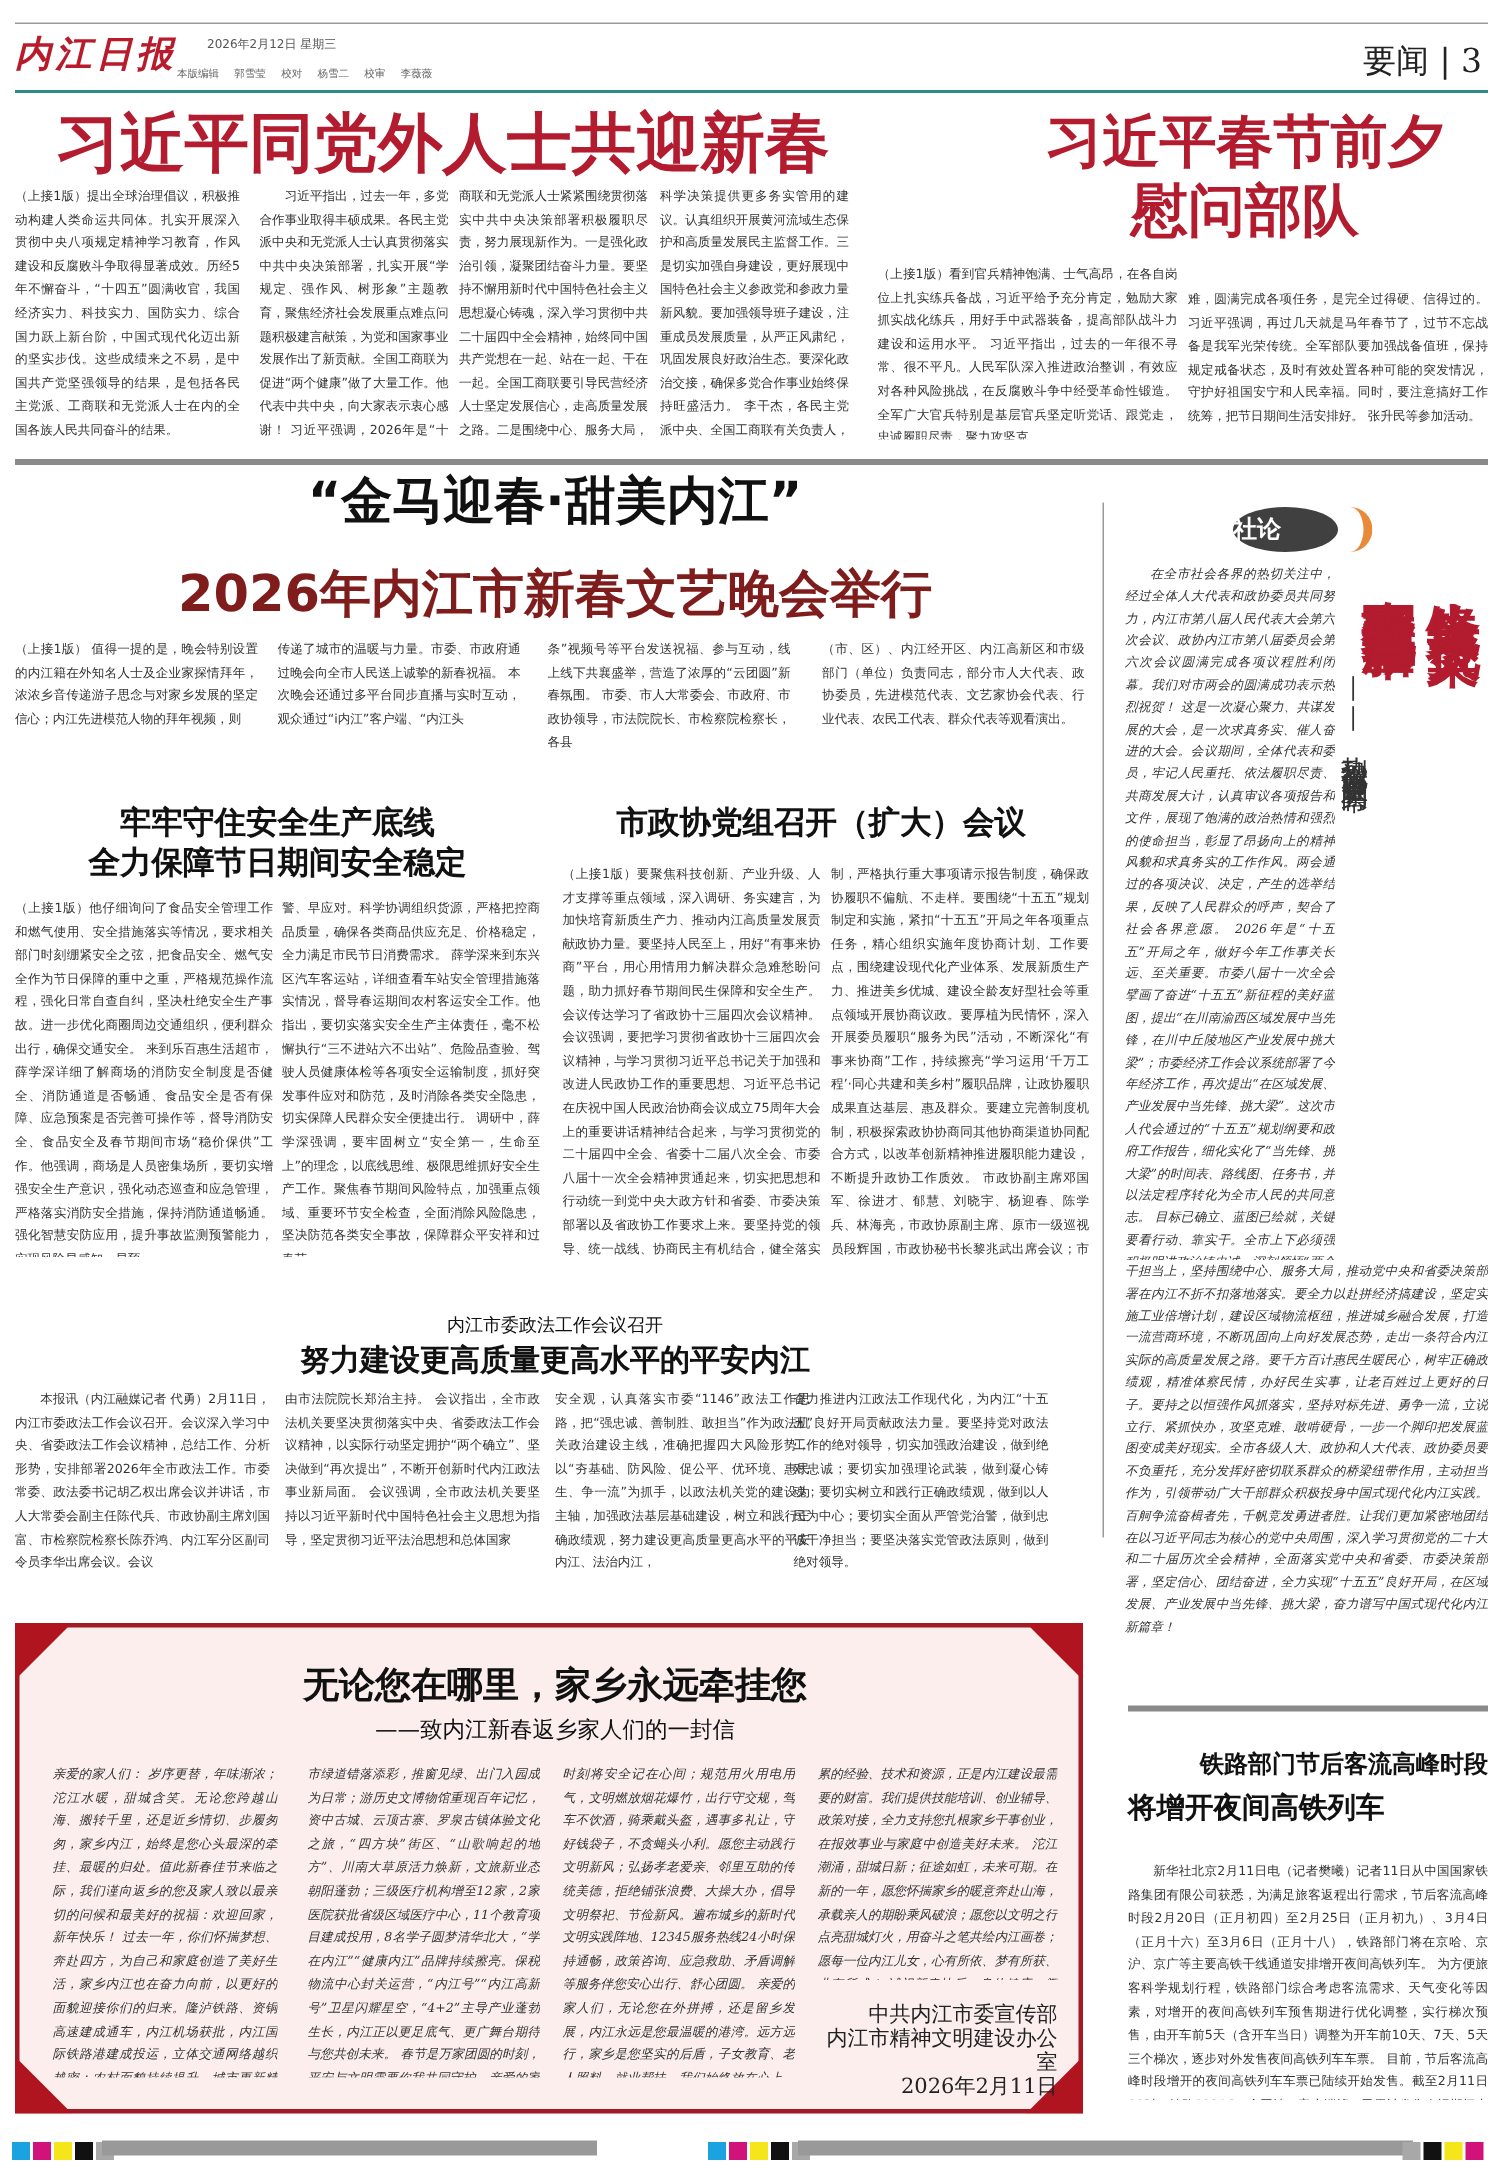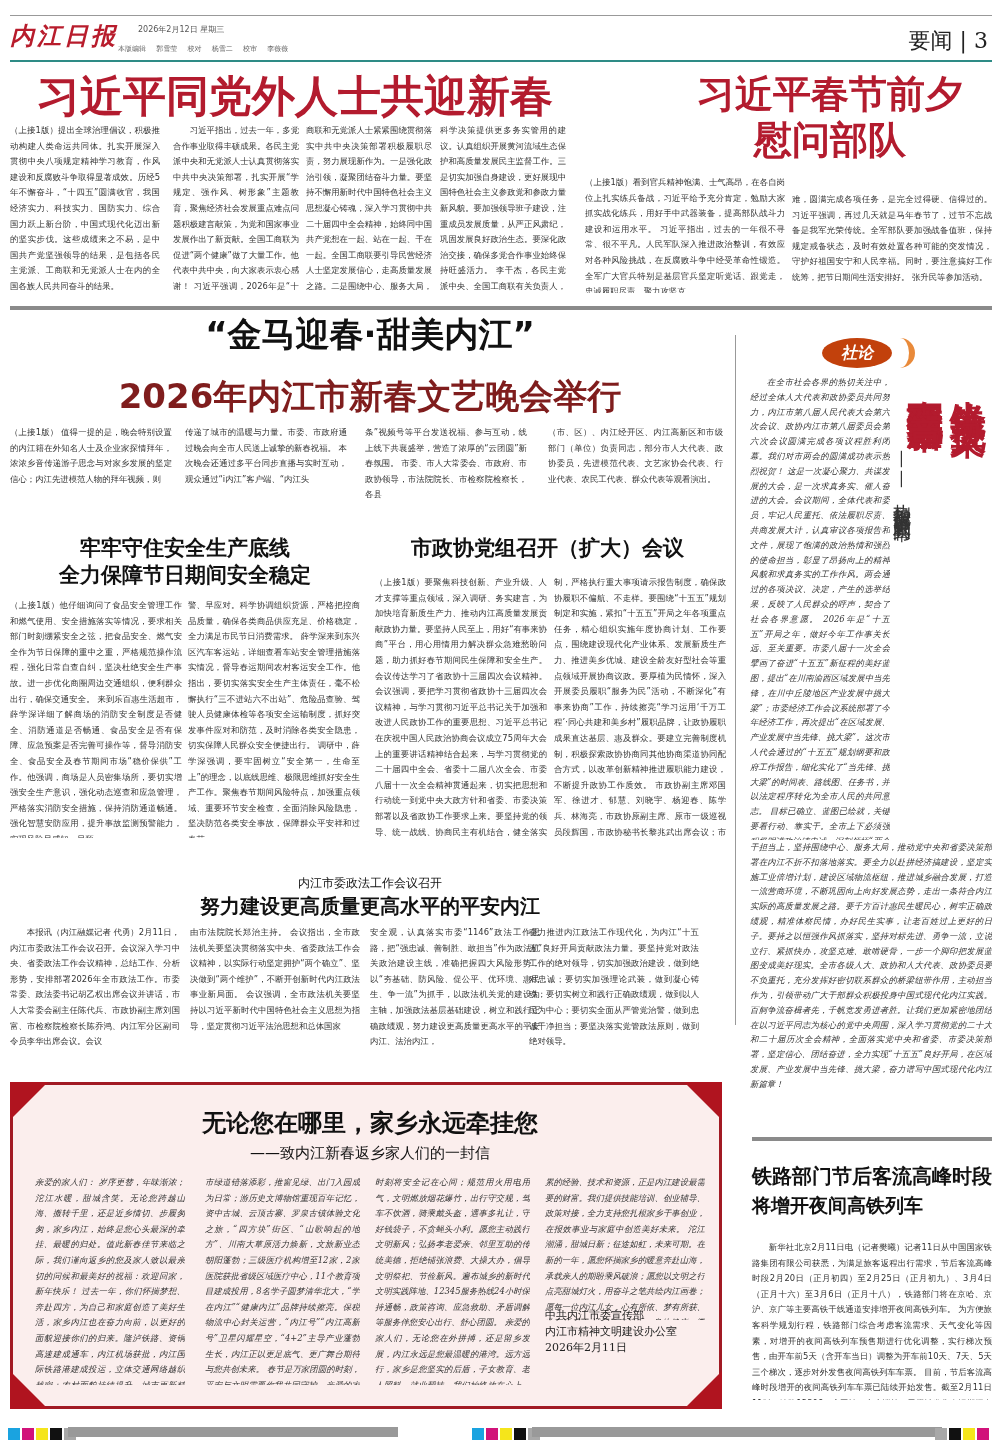--- a/index.html
+++ b/index.html
@@ -11,21 +11,21 @@
 .meta{left:118px;top:44px;font-size:7px;color:#666;word-spacing:8px}
 .section{right:12px;top:26px;font-family:"DejaVu Serif",serif;font-size:22px;color:#222}
 .headrule{left:10px;top:60px;width:982px;height:2px;background:#2e8b86}
 .hl-red{font-family:"DejaVu Sans",sans-serif;font-weight:bold;color:#b31b2e;text-align:center;white-space:nowrap}
 .hl-blk{font-family:"DejaVu Serif",serif;font-weight:bold;color:#111;text-align:center;white-space:nowrap}
 .col{font-size:8.4px;line-height:15.6px;color:#333;text-align:justify;overflow:hidden}
 .col p{text-indent:2em}
 .col p.ni{text-indent:0}
 .hr-gray{height:4px;background:#8a8a8a}
 .vr{width:1px;background:#999}
-.editorial-badge{left:822px;top:338px;width:70px;height:30px;border-radius:50%;background:#c2410c;color:#fff;font-weight:bold;font-style:italic;font-size:16px;text-align:center;line-height:30px}
+.editorial-badge{left:822px;top:338px;width:70px;height:30px;border-radius:50%;background:#404040;color:#fff;font-weight:bold;font-size:16px;text-align:left;line-height:30px}
 .badge-tail{left:885px;top:338px;width:30px;height:30px;border-radius:50%;border-right:6px solid #e98a3a;}
 .vtitle{writing-mode:vertical-rl;font-weight:bold;color:#b31b2e;font-size:36px;line-height:40px;letter-spacing:1px}
 .vsub{writing-mode:vertical-rl;font-family:"DejaVu Serif",serif;font-size:18px;color:#333;letter-spacing:2px}
 .letter{left:10px;top:1082px;width:712px;height:327px;background:#fbeeed;border:3px solid #a11a24}
 .corner{width:38px;height:38px;background:#b0141f}
 .cmyk span{display:inline-block;width:12px;height:12px;margin-right:2px}
 </style>
 </head>
 <body>
 
@@ -92,21 +92,21 @@
 <div class="abs col" style="left:554px;top:575px;width:172px;height:262px">
     <p class="ni">制，严格执行重大事项请示报告制度，确保政协履职不偏航、不走样。要围绕“十五五”规划制定和实施，紧扣“十五五”开局之年各项重点任务，精心组织实施年度协商计划、工作要点，围绕建设现代化产业体系、发展新质生产力、推进美乡优城、建设全龄友好型社会等重点领域开展协商议政。要厚植为民情怀，深入开展委员履职“服务为民”活动，不断深化“有事来协商”工作，持续擦亮“学习运用‘千万工程’·同心共建和美乡村”履职品牌，让政协履职成果直达基层、惠及群众。要建立完善制度机制，积极探索政协协商同其他协商渠道协同配合方式，以改革创新精神推进履职能力建设，不断提升政协工作质效。 市政协副主席邓国军、徐进才、郁慧、刘晓宇、杨迎春、陈学兵、林海亮，市政协原副主席、原市一级巡视员段辉国，市政协秘书长黎兆武出席会议；市政协副秘书长和各委（室）负责人等列席会议。</p>
   </div>
 
 <div class="abs hl-blk" style="left:20px;top:875px;width:700px;font-size:12px;line-height:16px;font-weight:normal;font-family:'DejaVu Sans',sans-serif">内江市委政法工作会议召开</div>
 <div class="abs hl-blk" style="left:20px;top:893px;width:700px;font-size:20px;line-height:26px">努力建设更高质量更高水平的平安内江</div>
 <div class="abs col" style="left:10px;top:925px;width:170px;height:138px">
     <p>本报讯（内江融媒记者 代勇）2月11日，内江市委政法工作会议召开。会议深入学习中央、省委政法工作会议精神，总结工作、分析形势，安排部署2026年全市政法工作。市委常委、政法委书记胡乙权出席会议并讲话，市人大常委会副主任陈代兵、市政协副主席刘国富、市检察院检察长陈乔鸿、内江军分区副司令员李华出席会议。会议</p>
   </div>
 <div class="abs col" style="left:190px;top:925px;width:170px;height:138px">
-    <p class="ni">由市法院院长郑治主持。 会议指出，全市政法机关要坚决贯彻落实中央、省委政法工作会议精神，以实际行动坚定拥护“两个确立”、坚决做到“两个维护”，不断开创新时代内江政法事业新局面。 会议强调，全市政法机关要坚持以习近平新时代中国特色社会主义思想为指导，坚定贯彻习近平法治思想和总体国家</p>
+    <p class="ni">由市法院院长郑治主持。 会议指出，全市政法机关要坚决贯彻落实中央、省委政法工作会议精神，以实际行动坚定拥护“两个确立”、坚决做到“再次提出”，不断开创新时代内江政法事业新局面。 会议强调，全市政法机关要坚持以习近平新时代中国特色社会主义思想为指导，坚定贯彻习近平法治思想和总体国家</p>
   </div>
 <div class="abs col" style="left:370px;top:925px;width:170px;height:138px">
     <p class="ni">安全观，认真落实市委“1146”政法工作思路，把“强忠诚、善制胜、敢担当”作为政法机关政治建设主线，准确把握四大风险形势，以“夯基础、防风险、促公平、优环境、惠民生、争一流”为抓手，以政法机关党的建设为主轴，加强政法基层基础建设，树立和践行正确政绩观，努力建设更高质量更高水平的平安内江、法治内江，</p>
   </div>
 <div class="abs col" style="left:529px;top:925px;width:170px;height:138px">
     <p class="ni">奋力推进内江政法工作现代化，为内江“十五五”良好开局贡献政法力量。要坚持党对政法工作的绝对领导，切实加强政治建设，做到绝对忠诚；要切实加强理论武装，做到凝心铸魂；要切实树立和践行正确政绩观，做到以人民为中心；要切实全面从严管党治警，做到忠诚干净担当；要坚决落实党管政法原则，做到绝对领导。</p>
   </div>
 
 <div class="abs vr" style="left:735px;top:335px;height:690px"></div>
 <div class="abs badge-tail"></div>
@@ -116,21 +116,21 @@
   </div>
 <div class="abs vtitle" style="left:948px;top:372px;height:280px">当先锋 挑大梁</div>
 <div class="abs vtitle" style="left:905px;top:372px;height:520px">奋力谱写中国式现代化内江新篇章</div>
 <div class="abs vsub" style="left:890px;top:450px;height:230px">——热烈祝贺市两会胜利闭幕</div>
 <div class="abs col" style="left:750px;top:840px;width:242px;height:290px;font-family:'DejaVu Serif',serif;font-style:italic;line-height:14.8px">
     <p class="ni">干担当上，坚持围绕中心、服务大局，推动党中央和省委决策部署在内江不折不扣落地落实。要全力以赴拼经济搞建设，坚定实施工业倍增计划，建设区域物流枢纽，推进城乡融合发展，打造一流营商环境，不断巩固向上向好发展态势，走出一条符合内江实际的高质量发展之路。要千方百计惠民生暖民心，树牢正确政绩观，精准体察民情，办好民生实事，让老百姓过上更好的日子。要持之以恒强作风抓落实，坚持对标先进、勇争一流，立说立行、紧抓快办，攻坚克难、敢啃硬骨，一步一个脚印把发展蓝图变成美好现实。全市各级人大、政协和人大代表、政协委员要不负重托，充分发挥好密切联系群众的桥梁纽带作用，主动担当作为，引领带动广大干部群众积极投身中国式现代化内江实践。 百舸争流奋楫者先，千帆竞发勇进者胜。让我们更加紧密地团结在以习近平同志为核心的党中央周围，深入学习贯彻党的二十大和二十届历次全会精神，全面落实党中央和省委、市委决策部署，坚定信心、团结奋进，全力实现“十五五”良好开局，在区域发展、产业发展中当先锋、挑大梁，奋力谱写中国式现代化内江新篇章！</p>
   </div>
 
 <div class="abs hr-gray" style="left:752px;top:1137px;width:240px"></div>
 
-<div class="abs hl-blk" style="left:752px;top:1163px;width:240px;font-size:20px;line-height:26px;text-align:right">铁路部门节后客流高峰时段</div>
+<div class="abs hl-blk" style="left:752px;top:1163px;width:240px;font-size:16px;line-height:26px;text-align:right">铁路部门节后客流高峰时段</div>
 <div class="abs hl-blk" style="left:752px;top:1192px;width:240px;font-size:19px;line-height:26px;text-align:left">将增开夜间高铁列车</div>
 <div class="abs col" style="left:752px;top:1240px;width:240px;height:160px">
     <p>新华社北京2月11日电（记者樊曦）记者11日从中国国家铁路集团有限公司获悉，为满足旅客返程出行需求，节后客流高峰时段2月20日（正月初四）至2月25日（正月初九）、3月4日（正月十六）至3月6日（正月十八），铁路部门将在京哈、京沪、京广等主要高铁干线通道安排增开夜间高铁列车。 为方便旅客科学规划行程，铁路部门综合考虑客流需求、天气变化等因素，对增开的夜间高铁列车预售期进行优化调整，实行梯次预售，由开车前5天（含开车当日）调整为开车前10天、7天、5天三个梯次，逐步对外发售夜间高铁列车车票。 目前，节后客流高峰时段增开的夜间高铁列车车票已陆续开始发售。截至2月11日11时，铁路12306（含网站、客户端等）已累计发售春运期间火车票超2亿张，达20127.74万张。</p>
   </div>
 
 <div class="abs letter"></div>
 <div class="abs corner" style="left:10px;top:1082px;clip-path:polygon(0 0,100% 0,0 100%)"></div>
 <div class="abs corner" style="left:684px;top:1082px;clip-path:polygon(0 0,100% 0,100% 100%)"></div>
 <div class="abs corner" style="left:10px;top:1371px;clip-path:polygon(0 0,0 100%,100% 100%)"></div>
 <div class="abs corner" style="left:684px;top:1371px;clip-path:polygon(100% 0,0 100%,100% 100%)"></div>
@@ -141,21 +141,21 @@
   </div>
 <div class="abs col" style="left:205px;top:1175px;width:155px;height:210px;font-family:'DejaVu Serif',serif;font-style:italic">
     <p class="ni">市绿道错落添彩，推窗见绿、出门入园成为日常；游历史文博物馆重现百年记忆，资中古城、云顶古寨、罗泉古镇体验文化之旅，“四方块”街区、“山歌响起的地方”、川南大草原活力焕新，文旅新业态朝阳蓬勃；三级医疗机构增至12家，2家医院获批省级区域医疗中心，11个教育项目建成投用，8名学子圆梦清华北大，“学在内江”“健康内江”品牌持续擦亮。保税物流中心封关运营，“内江号”“内江高新号”卫星闪耀星空，“4+2”主导产业蓬勃生长，内江正以更足底气、更广舞台期待与您共创未来。 春节是万家团圆的时刻，平安与文明需要你我共同守护。亲爱的家人们，愿您</p>
   </div>
 <div class="abs col" style="left:375px;top:1175px;width:155px;height:210px;font-family:'DejaVu Serif',serif;font-style:italic">
     <p class="ni">时刻将安全记在心间；规范用火用电用气，文明燃放烟花爆竹，出行守交规，驾车不饮酒，骑乘戴头盔，遇事多礼让，守好钱袋子，不贪蝇头小利。愿您主动践行文明新风；弘扬孝老爱亲、邻里互助的传统美德，拒绝铺张浪费、大操大办，倡导文明祭祀、节俭新风。遍布城乡的新时代文明实践阵地、12345服务热线24小时保持通畅，政策咨询、应急救助、矛盾调解等服务伴您安心出行、舒心团圆。 亲爱的家人们，无论您在外拼搏，还是留乡发展，内江永远是您最温暖的港湾。远方远行，家乡是您坚实的后盾，子女教育、老人照料、就业帮扶，我们始终放在心上。您若归来，家乡是您奋斗的舞台，您积</p>
   </div>
 <div class="abs col" style="left:545px;top:1175px;width:160px;height:145px;font-family:'DejaVu Serif',serif;font-style:italic">
     <p class="ni">累的经验、技术和资源，正是内江建设最需要的财富。我们提供技能培训、创业辅导、政策对接，全力支持您扎根家乡干事创业，在报效事业与家庭中创造美好未来。 沱江潮涌，甜城日新；征途如虹，未来可期。在新的一年，愿您怀揣家乡的暖意奔赴山海，承载亲人的期盼乘风破浪；愿您以文明之行点亮甜城灯火，用奋斗之笔共绘内江画卷；愿每一位内江儿女，心有所依、梦有所获、业有所成！ 诚祝新春快乐、身体健康、阖家幸福、万事如意！</p>
   </div>
-<div class="abs" style="left:545px;top:1308px;width:160px;font-size:11px;line-height:16px;text-align:left;font-family:'DejaVu Serif',serif">
+<div class="abs" style="left:545px;top:1335px;width:160px;font-size:14px;line-height:16px;text-align:right;font-family:'DejaVu Serif',serif">
   <div>中共内江市委宣传部</div>
   <div>内江市精神文明建设办公室</div>
   <div>2026年2月11日</div>
 </div>
 
 <div class="abs cmyk" style="left:8px;top:1425px">
   <span style="background:#1aa3e0"></span><span style="background:#d1127a"></span><span style="background:#f5e51b"></span><span style="background:#111"></span><span style="background:#a8a8a8"></span>
 </div>
 <div class="abs" style="left:68px;top:1427px;width:330px;height:10px;background:#999"></div>
 <div class="abs cmyk" style="left:472px;top:1425px">

